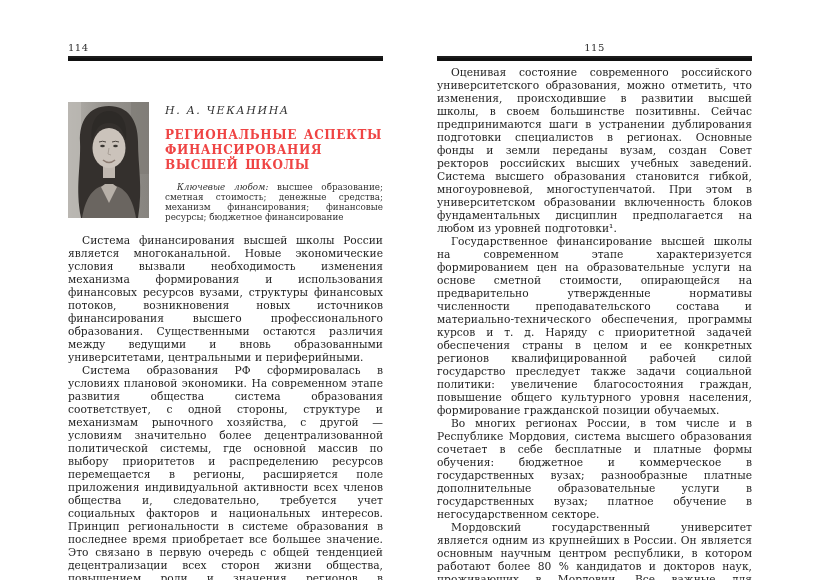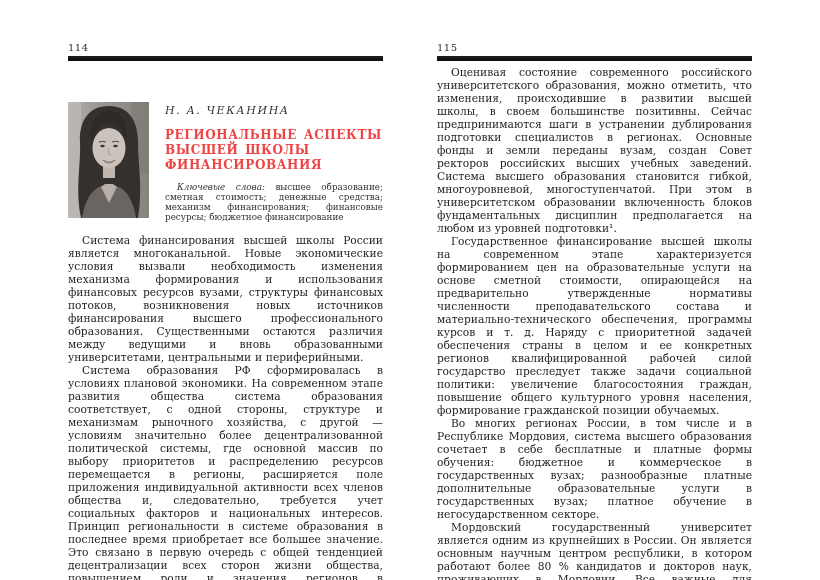--- a/index.html
+++ b/index.html
@@ -13,21 +13,21 @@
   .spread {
     width:688px; height:580px;
     display:flex; gap:54px;
     padding:42px 68px 0 68px;
   }
   .page { width:315px; flex:0 0 315px; }
   .pagenum {
     font-size:10px; line-height:12px; color:#2f2f2f;
     letter-spacing:0.5px; margin-bottom:2px;
   }
-  .pagenum.right { text-align:left; }
+  .pagenum.right { text-align:center; }
   .rule {
     height:2px;
     border-top:2px solid #1c1c1c;
     border-bottom:3px solid #111111;
   }
   
   .head { display:flex; margin-top:41px; }
   .photo-wrap { width:81px; height:116px; flex:0 0 81px; overflow:hidden; }
   .photo-wrap svg { display:block; width:81px; height:116px; }
   .head-text { margin-left:16px; flex:1; min-width:0; }
@@ -87,23 +87,23 @@
           <ellipse cx="47.5" cy="44" rx="2.3" ry="1.3" fill="#3a3733"></ellipse>
           <path d="M31,40 Q34.5,38.5 38,40" stroke="#4a443f" stroke-width="1" fill="none"></path>
           <path d="M44,40 Q47.5,38.5 51,40" stroke="#4a443f" stroke-width="1" fill="none"></path>
           <path d="M41,46 L40,52 L43,53" stroke="#a89f96" stroke-width="1" fill="none"></path>
           <path d="M35,58 Q41,63 47,58" stroke="#8a7a70" stroke-width="1.6" fill="none"></path>
         </svg>
       </div>
       <div class="head-text">
         <div class="author">Н. А. ЧЕКАНИНА</div>
         <div class="title-line">РЕГИОНАЛЬНЫЕ АСПЕКТЫ</div>
+        <div class="title-line">ФИНАНСИРОВАНИЯ</div>
         <div class="title-line">ВЫСШЕЙ ШКОЛЫ</div>
-        <div class="title-line">ФИНАНСИРОВАНИЯ</div>
-        <div class="keywords"><span class="kw-label">Ключевые слова:</span><span> высшее образование; сметная стоимость; денежные средства; механизм финансирования; финансовые ресурсы; бюджетное финансирование</span></div>
+        <div class="keywords"><span class="kw-label">Ключевые любом:</span><span> высшее образование; сметная стоимость; денежные средства; механизм финансирования; финансовые ресурсы; бюджетное финансирование</span></div>
       </div>
     </div>
 
     <div class="bodytext">
       <p class="para">Система финансирования высшей школы России является многоканальной. Новые экономические условия вызвали необходимость изменения механизма формирования и использования финансовых ресурсов вузами, структуры финансовых потоков, возникновения новых источников финансирования высшего профессионального образования. Существенными остаются различия между ведущими и вновь образованными университетами, центральными и периферийными.</p>
       <p class="para">Система образования РФ сформировалась в условиях плановой экономики. На современном этапе развития общества система образования соответствует, с одной стороны, структуре и механизмам рыночного хозяйства, с другой — условиям значительно более децентрализованной политической системы, где основной массив по выбору приоритетов и распределению ресурсов перемещается в регионы, расширяется поле приложения индивидуальной активности всех членов общества и, следовательно, требуется учет социальных факторов и национальных интересов. Принцип региональности в системе образования в последнее время приобретает все большее значение. Это связано в первую очередь с общей тенденцией децентрализации всех сторон жизни общества, повышением роли и значения регионов в политическом и экономическом отношениях, увеличением доли местных бюджетов.</p>
     </div>
 
   </div>
 

